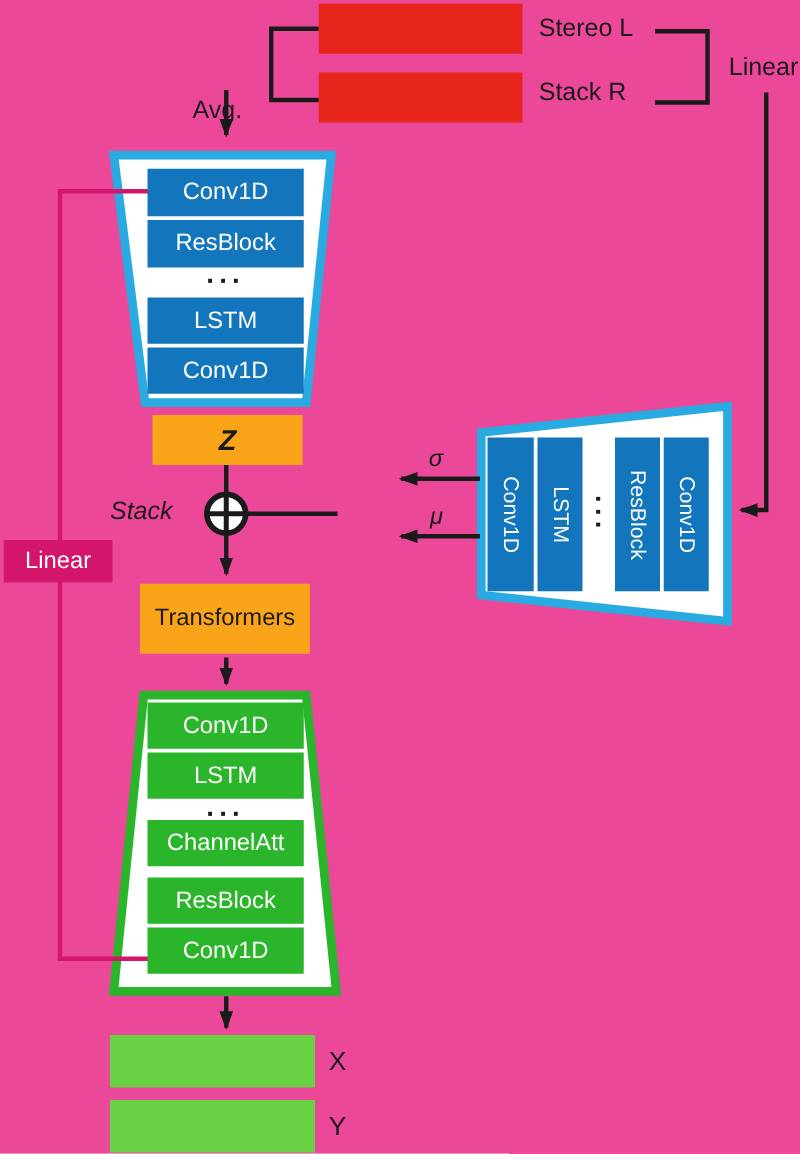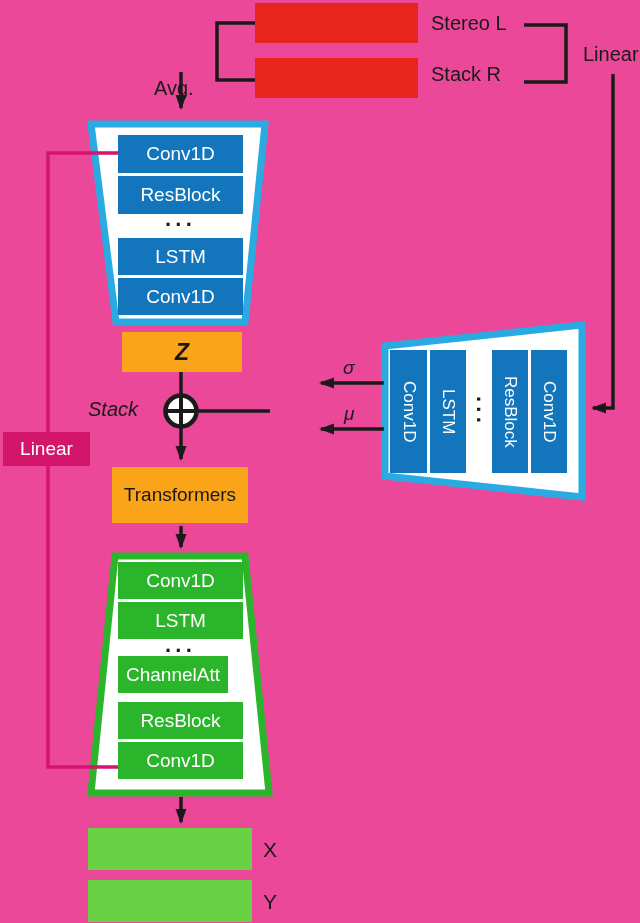--- a/index.html
+++ b/index.html
@@ -94,21 +94,21 @@
   <div class="abs box-blue vtext vbox" style="left:430px;top:350px;width:36px;height:123px;">LSTM</div>
   <div class="abs dots vtext" style="left:467px;top:350px;width:22px;height:123px;">···</div>
   <div class="abs box-blue vtext vbox" style="left:492px;top:350px;width:36px;height:123px;">ResBlock</div>
   <div class="abs box-blue vtext vbox" style="left:531px;top:350px;width:36px;height:123px;">Conv1D</div>
 
   <div class="abs box-pink" style="left:3px;top:432px;width:87px;height:34px;">Linear</div>
 
   <div class="abs box-green" style="left:118px;top:562px;width:125px;height:37px;">Conv1D</div>
   <div class="abs box-green" style="left:118px;top:602px;width:125px;height:37px;">LSTM</div>
   <div class="abs dots" style="left:118px;top:640px;width:125px;height:22px;">···</div>
-  <div class="abs box-green" style="left:118px;top:656px;width:110px;height:37px;">ChannelAtt</div>
+  <div class="abs box-green" style="left:118px;top:656px;width:125px;height:37px;">ChannelAtt</div>
   <div class="abs box-green" style="left:118px;top:702px;width:125px;height:37px;">ResBlock</div>
   <div class="abs box-green" style="left:118px;top:742px;width:125px;height:37px;">Conv1D</div>
 
   <div class="abs bar-lgreen" style="left:88px;top:828px;width:164px;height:42px;"></div>
   <div class="abs bar-lgreen" style="left:88px;top:880px;width:164px;height:42px;"></div>
   <div class="abs lbl" style="left:263px;top:838px;font-size:21px;">X</div>
   <div class="abs lbl" style="left:263px;top:890px;font-size:21px;">Y</div>
 
 </div>
 

